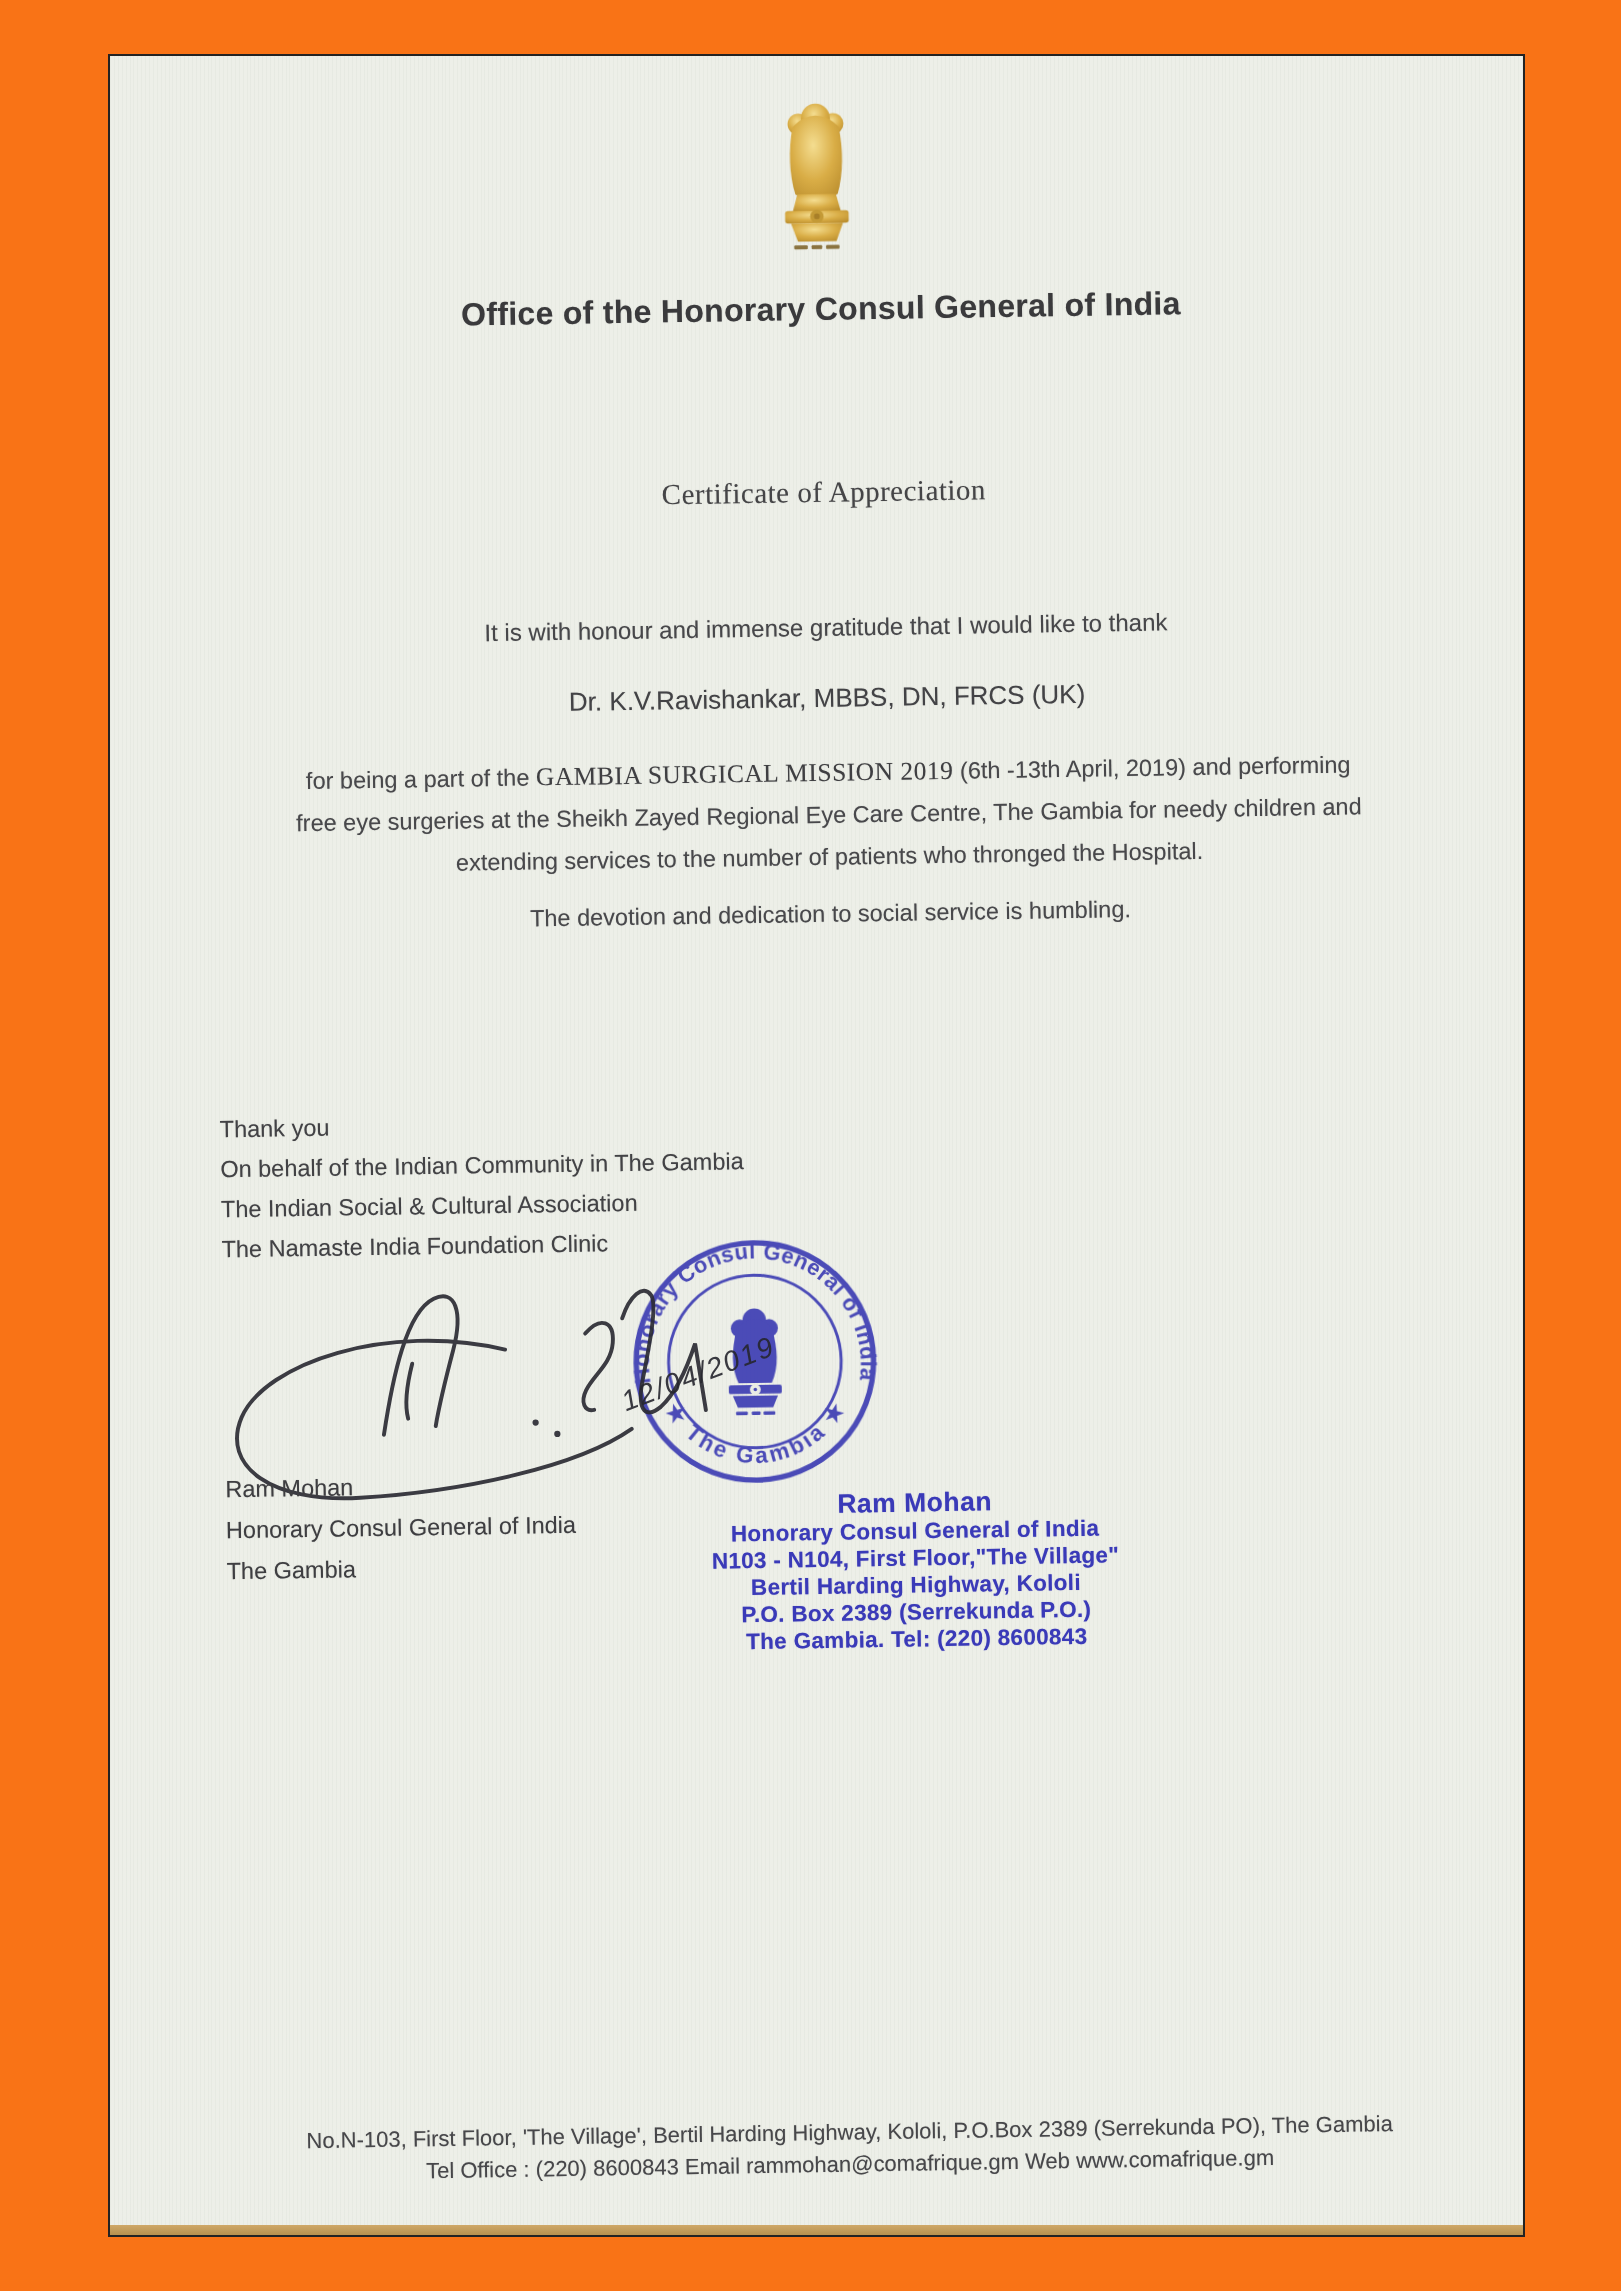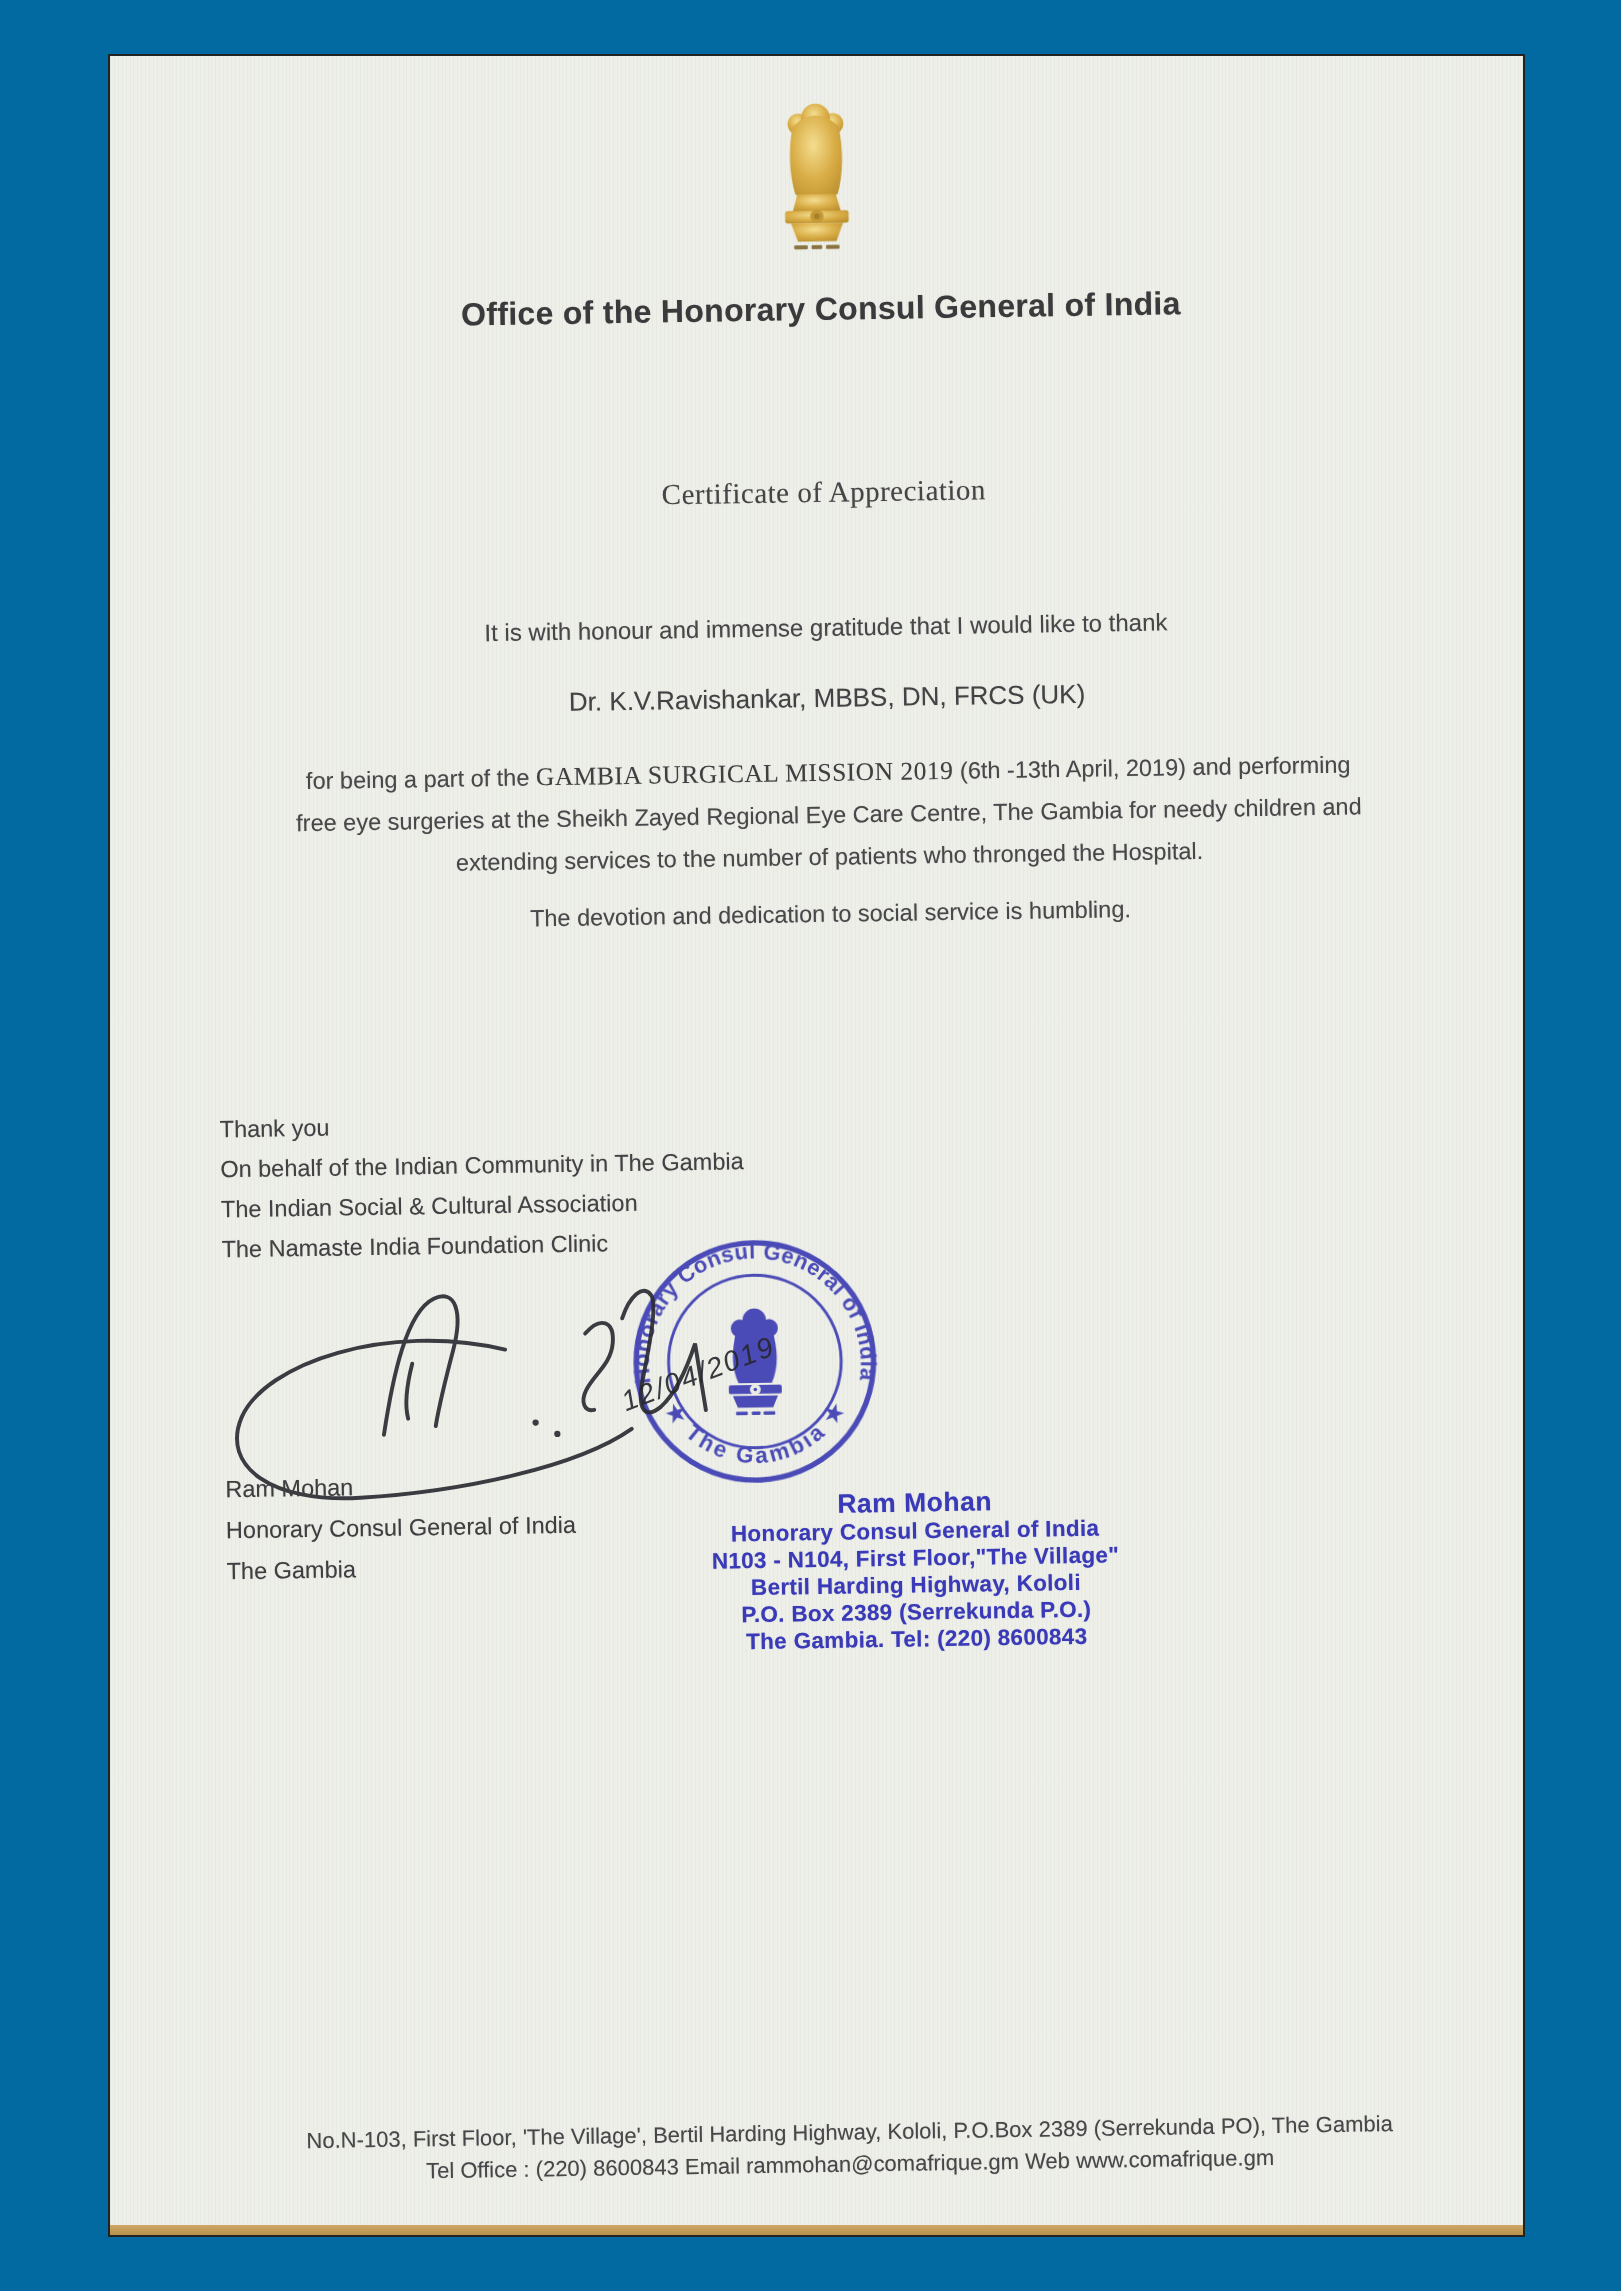--- a/index.html
+++ b/index.html
@@ -1,16 +1,16 @@
 <!DOCTYPE html>
 <html><head>
 <meta charset="utf-8">
 <style>
   html,body{margin:0;padding:0;background:#ffffff;}
-  .canvas{position:relative;width:1621px;height:2292px;background:#0369a1;overflow:hidden;
+  .canvas{position:relative;width:1621px;height:2292px;background:#f97316;overflow:hidden;
           font-family:"Liberation Sans",sans-serif;}
   .paper{position:absolute;left:108px;top:54px;width:1417px;height:2183px;
          background-color:#edefe8;
          background-image:repeating-linear-gradient(90deg,rgba(130,150,130,0.06) 0 1px,rgba(255,255,255,0) 1px 3.9px);
          border:2px solid #232323;box-sizing:border-box;}
   .paper-bottom-strip{position:absolute;left:0;right:0;bottom:0;height:9.8px;
          background:linear-gradient(180deg,#cfa868,#b8914e);}
   .content{position:absolute;left:0;top:0;width:100%;height:100%;transform:rotate(-0.9deg);transform-origin:50% 50%;}
   .soft{text-shadow:0 0 1px rgba(80,80,80,0.35);}
   .centered{position:absolute;left:17.6px;width:100%;text-align:center;}

